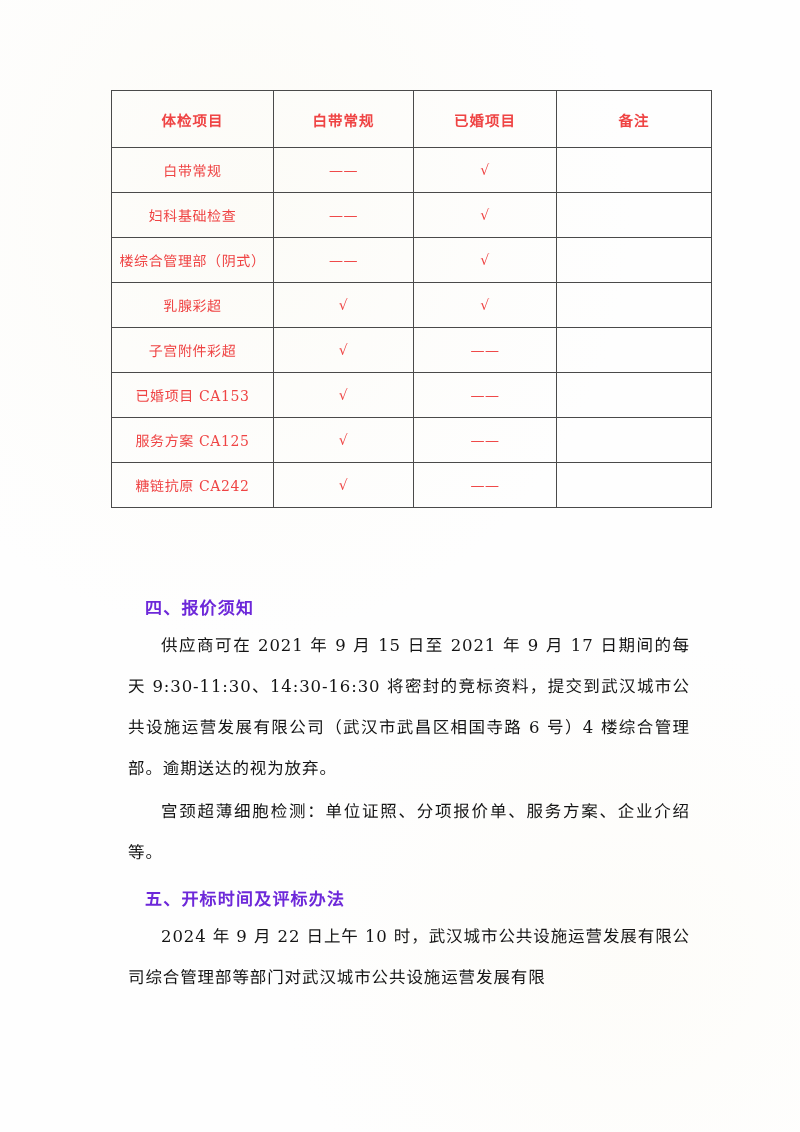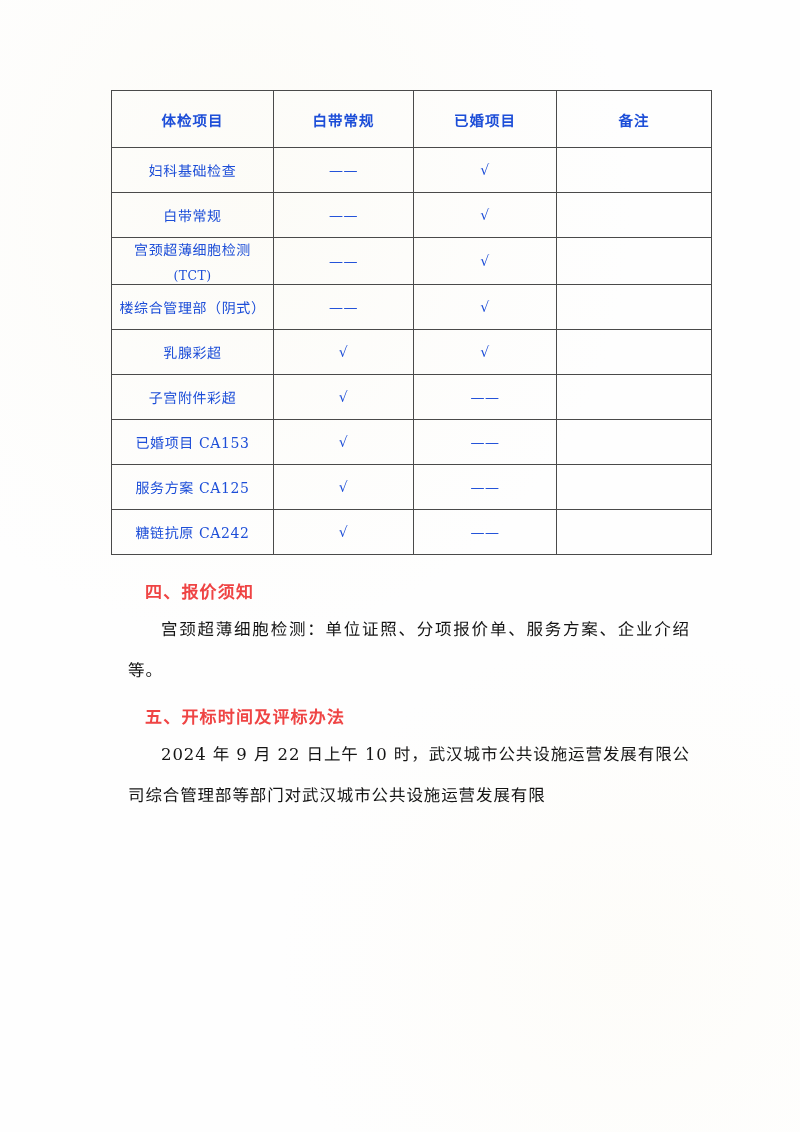--- a/index.html
+++ b/index.html
@@ -43,21 +43,21 @@
     border-collapse: collapse;
     table-layout: fixed;
   }
 
   table.exam-table th,
   table.exam-table td {
     border: 1px solid #4a4a4a;
     text-align: center;
     vertical-align: middle;
     font-weight: normal;
-    color: #1d4ed8;
+    color: #ef4444;
   }
 
   col.c-item   { width: 162px; }
   col.c-single { width: 140px; }
   col.c-married{ width: 143px; }
   col.c-remark { width: 155px; }
 
   table.exam-table thead th {
     height: 54px;
     font-family: "DejaVu Sans", "Liberation Sans", sans-serif;
@@ -103,22 +103,22 @@
     left: 128px;
     top: 578px;
     width: 562px;
   }
 
   .section-heading {
     font-family: "DejaVu Sans", "Liberation Sans", sans-serif;
     font-weight: bold;
     font-size: 17px;
     letter-spacing: 1.2px;
-    margin: 0 0 6px 17px;
-    color: #ef4444;
+    margin: 16px 0 6px 17px;
+    color: #6d28d9;
   }
 
   .para {
     margin: 0;
     font-size: 16.5px;
     line-height: 41px;
     letter-spacing: 0.9px;
     text-align: justify;
     text-justify: inter-ideograph;
     color: #141414;
@@ -149,39 +149,30 @@
         <tr>
           <th>体检项目</th>
           <th>白带常规</th>
           <th>已婚项目</th>
           <th>备注</th>
         </tr>
       </thead>
       <tbody>
         <tr>
           <td class="cell-item">
+              <span class="main-line">白带常规</span>
+            </td>
+          <td class="mark-dash">——</td>
+          <td class="mark-check">√</td>
+          <td></td>
+        </tr>
+        <tr>
+          <td class="cell-item">
               <span class="main-line">妇科基础检查</span>
             </td>
-          <td class="mark-dash">——</td>
-          <td class="mark-check">√</td>
-          <td></td>
-        </tr>
-        <tr>
-          <td class="cell-item">
-              <span class="main-line">白带常规</span>
-            </td>
-          <td class="mark-dash">——</td>
-          <td class="mark-check">√</td>
-          <td></td>
-        </tr>
-        <tr class="tall">
-          <td class="cell-item">
-            <span class="main-line">宫颈超薄细胞检测</span>
-            <span class="sub">(TCT)</span>
-          </td>
           <td class="mark-dash">——</td>
           <td class="mark-check">√</td>
           <td></td>
         </tr>
         <tr>
           <td class="cell-item">
               <span class="main-line">楼综合管理部（阴式）</span>
             </td>
           <td class="mark-dash">——</td>
           <td class="mark-check">√</td>
@@ -228,20 +219,21 @@
           <td></td>
         </tr>
       </tbody>
     </table>
   </div>
 
   <div class="body-text">
 
     <h2 class="section-heading">四、报价须知</h2>
 
+    <p class="para indent">供应商可在 2021 年 9 月 15 日至 2021 年 9 月 17 日期间的每天 9:30-11:30、14:30-16:30 将密封的竞标资料，提交到武汉城市公共设施运营发展有限公司（武汉市武昌区相国寺路 6 号）4 楼综合管理部。逾期送达的视为放弃。</p>
 
     <p class="para indent gap-small">宫颈超薄细胞检测：单位证照、分项报价单、服务方案、企业介绍等。</p>
 
     <h2 class="section-heading gap-before-heading">五、开标时间及评标办法</h2>
 
     <p class="para indent">2024 年 9 月 22 日上午 10 时，武汉城市公共设施运营发展有限公司综合管理部等部门对武汉城市公共设施运营发展有限</p>
   </div>
 </div>
 
 </body></html>

